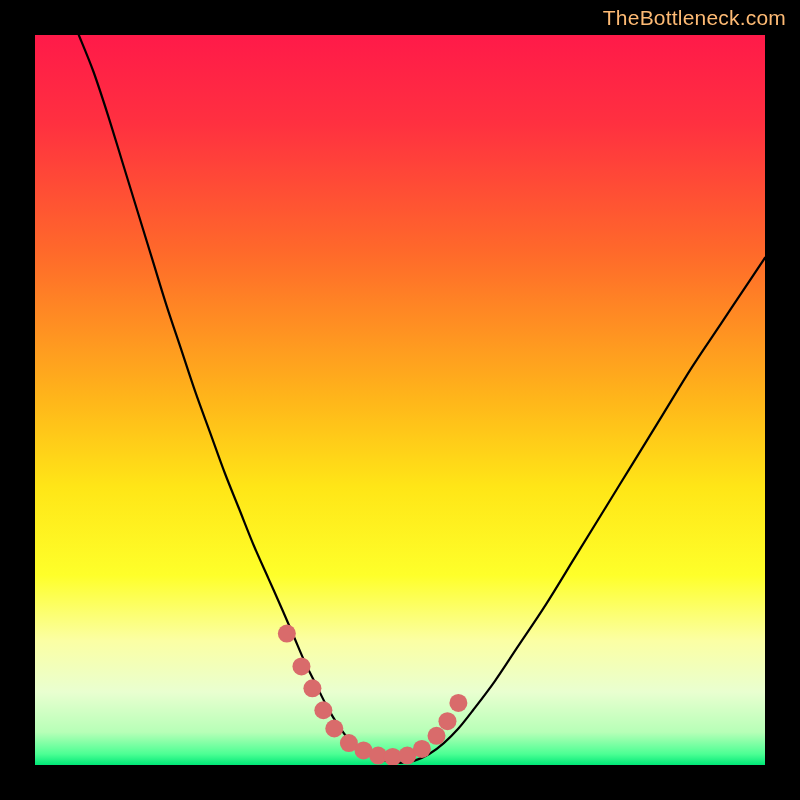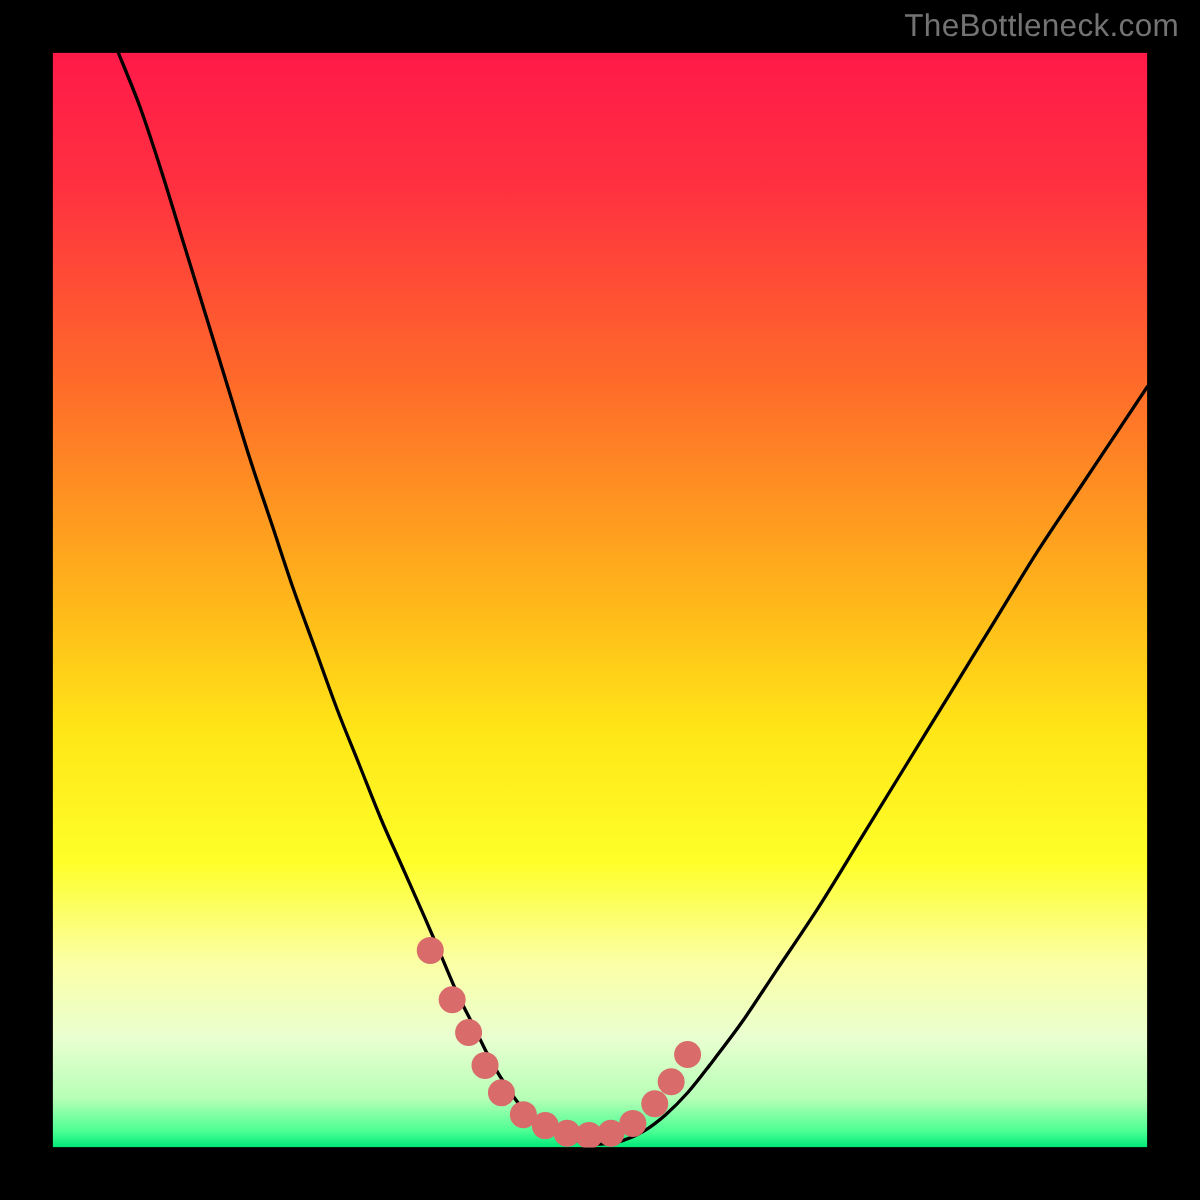--- a/index.html
+++ b/index.html
@@ -16,21 +16,21 @@
     top: 0;
     left: 0;
     width: 800px;
     height: 800px;
     background: #000000;
   }
   .watermark {
     position: absolute;
     top: 6px;
     right: 14px;
-    color: #737373;
+    color: #fdba74;
     font-size: 21px;
     font-weight: 400;
     letter-spacing: 0.2px;
     z-index: 10;
   }
   .plot-area {
     position: absolute;
     left: 35px;
     top: 35px;
     width: 730px;

